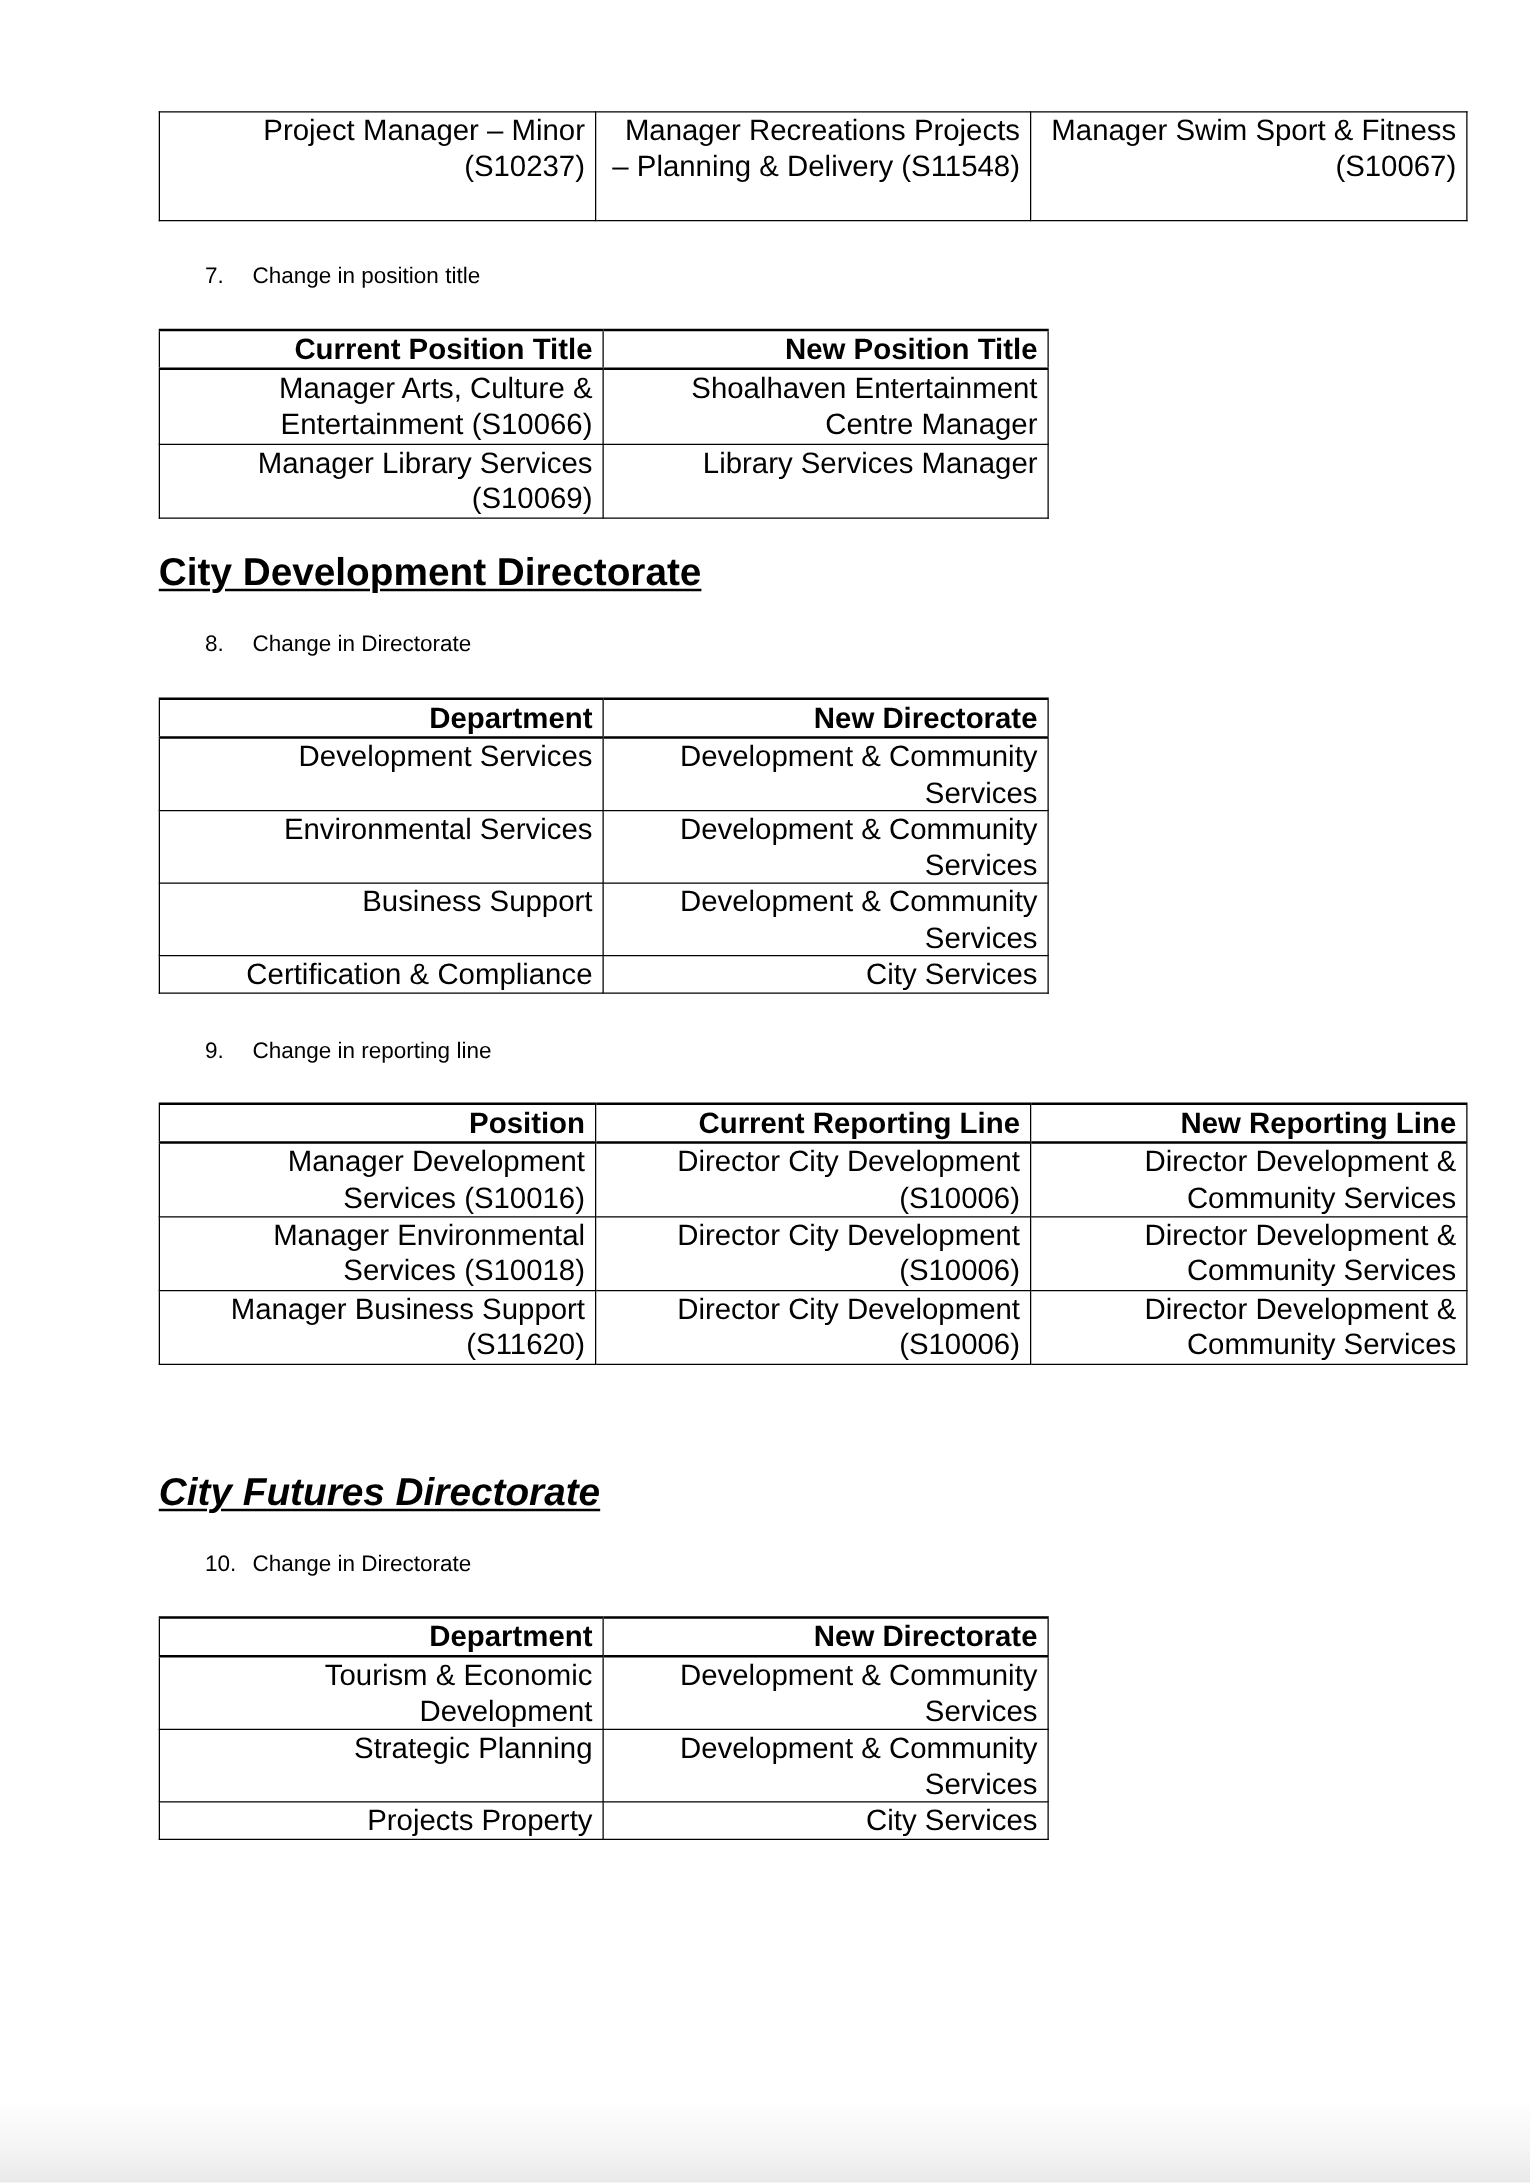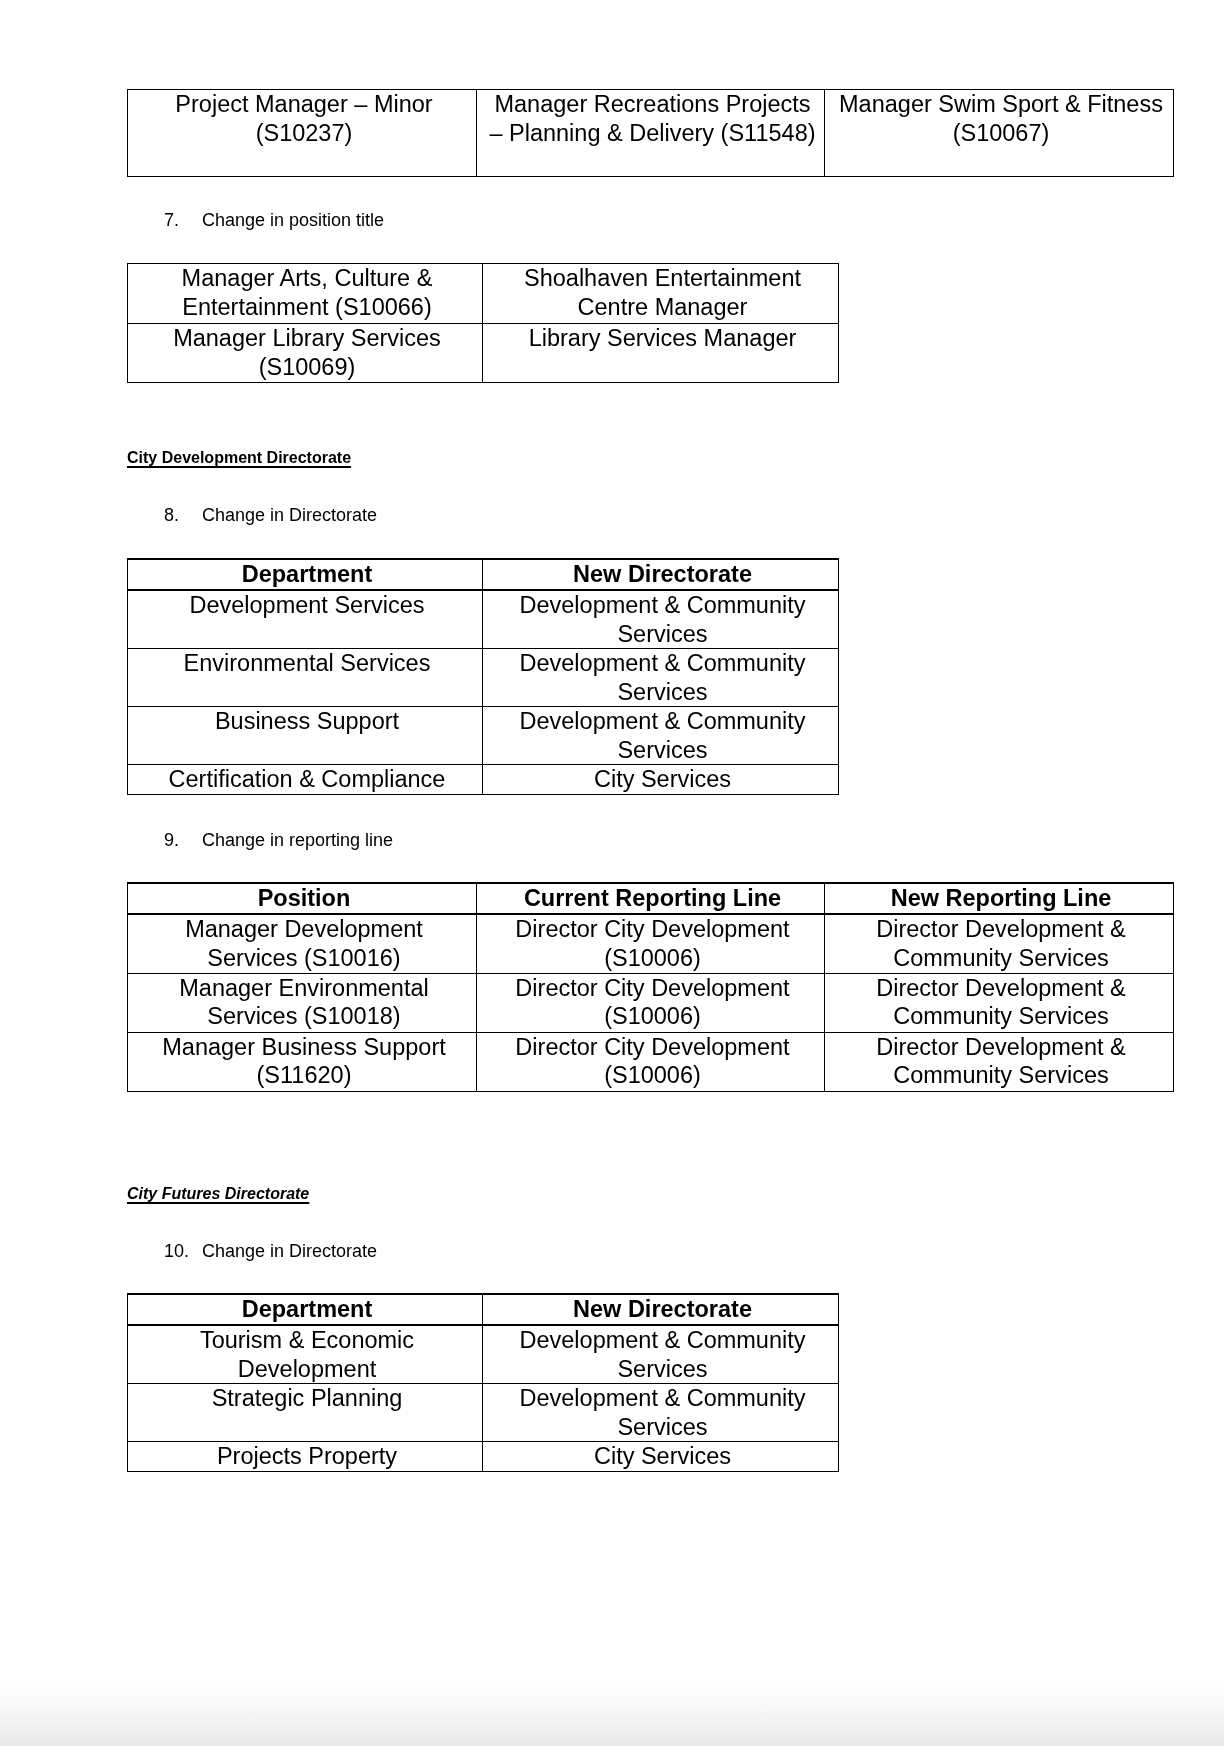--- a/index.html
+++ b/index.html
@@ -7,28 +7,28 @@
     width: 1224px; height: 1746px; position: relative; overflow: hidden;
     background: linear-gradient(to bottom, #ffffff 0px, #ffffff 1680px, #f4f4f4 1720px, #e9e9e9 1746px);
     font-family: "Liberation Sans", sans-serif; color: #000;
   }
   .abs { position: absolute; }
   table.doc {
     position: absolute; border-collapse: collapse; table-layout: fixed;
     font-size: 23.5px; line-height: 28.5px;
   }
   table.doc td, table.doc th {
-    border: 1.5px solid #000; vertical-align: top; text-align: center;
+    border: 1.5px solid #000; vertical-align: top; text-align: right;
     padding: 0 8px 0 12px; font-weight: normal;
   }
   table.doc th { font-weight: bold; border-bottom-width: 2.5px; height: 29px; }
   table.doc tr:first-child th { border-top-width: 2px; }
   .heading-num { font-size: 18px; line-height: 28px; }
   .heading-num .num { display: inline-block; width: 38px; }
-  .section-title { font-size: 16px; font-weight: bold; text-decoration: underline; text-decoration-thickness: 2px; text-underline-offset: 3px; line-height: 28px; }
+  .section-title { font-size: 31px; font-weight: bold; text-decoration: underline; text-decoration-thickness: 2px; text-underline-offset: 3px; line-height: 28px; }
 </style>
 </head>
 <body>
 
 <table class="doc" style="left:127px; top:89px; width:1046px;">
   <colgroup>
       <col style="width:349px">
       <col style="width:348px">
       <col style="width:349px">
     </colgroup>
@@ -43,20 +43,24 @@
 
 <div class="abs heading-num" style="left:164px; top:206px;">
   <span class="num">7.</span><span>Change in position title</span>
 </div>
 <table class="doc" style="left:127px; top:263px; width:711px;">
   <colgroup>
       <col style="width:355px">
       <col style="width:356px">
     </colgroup>
   <tbody>
+      <tr>
+    <th>Current Position Title</th>
+    <th>New Position Title</th>
+  </tr>
   <tr style="height:60px;">
     <td>Manager Arts, Culture &amp; Entertainment (S10066)</td>
     <td>Shoalhaven Entertainment Centre Manager</td>
   </tr>
   <tr style="height:59px;">
     <td>Manager Library Services (S10069)</td>
     <td>Library Services Manager</td>
   </tr>
 </tbody>
   </table>

